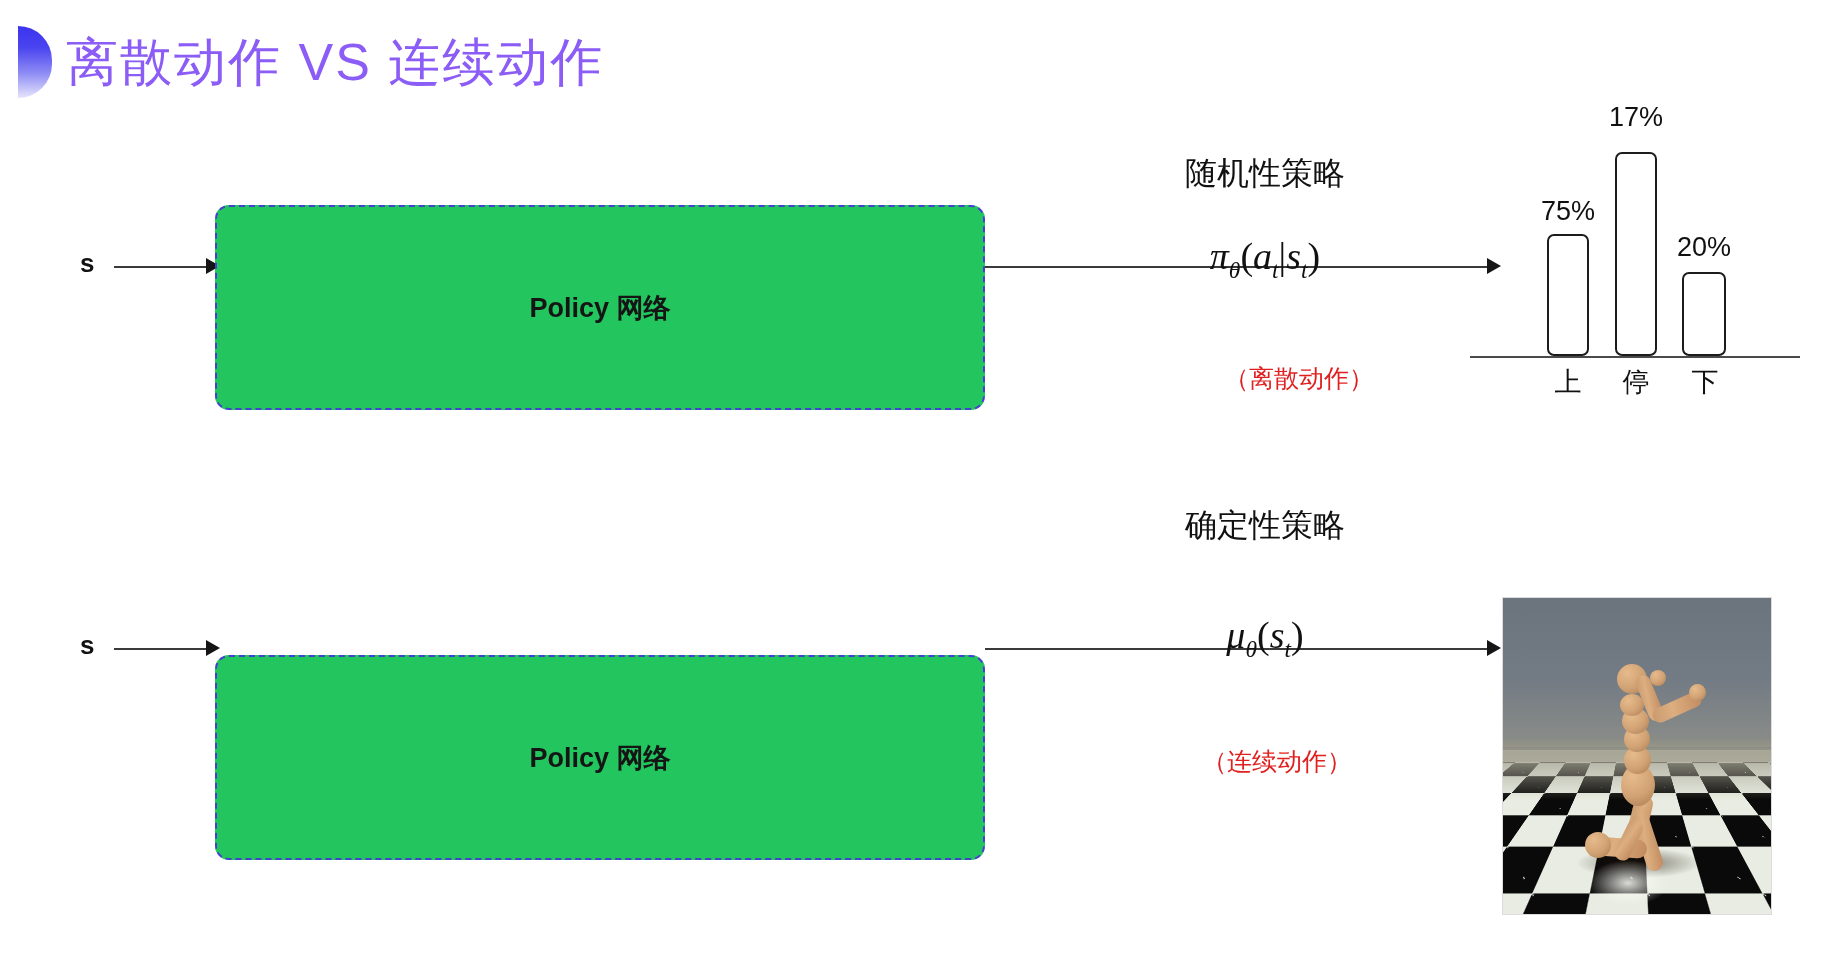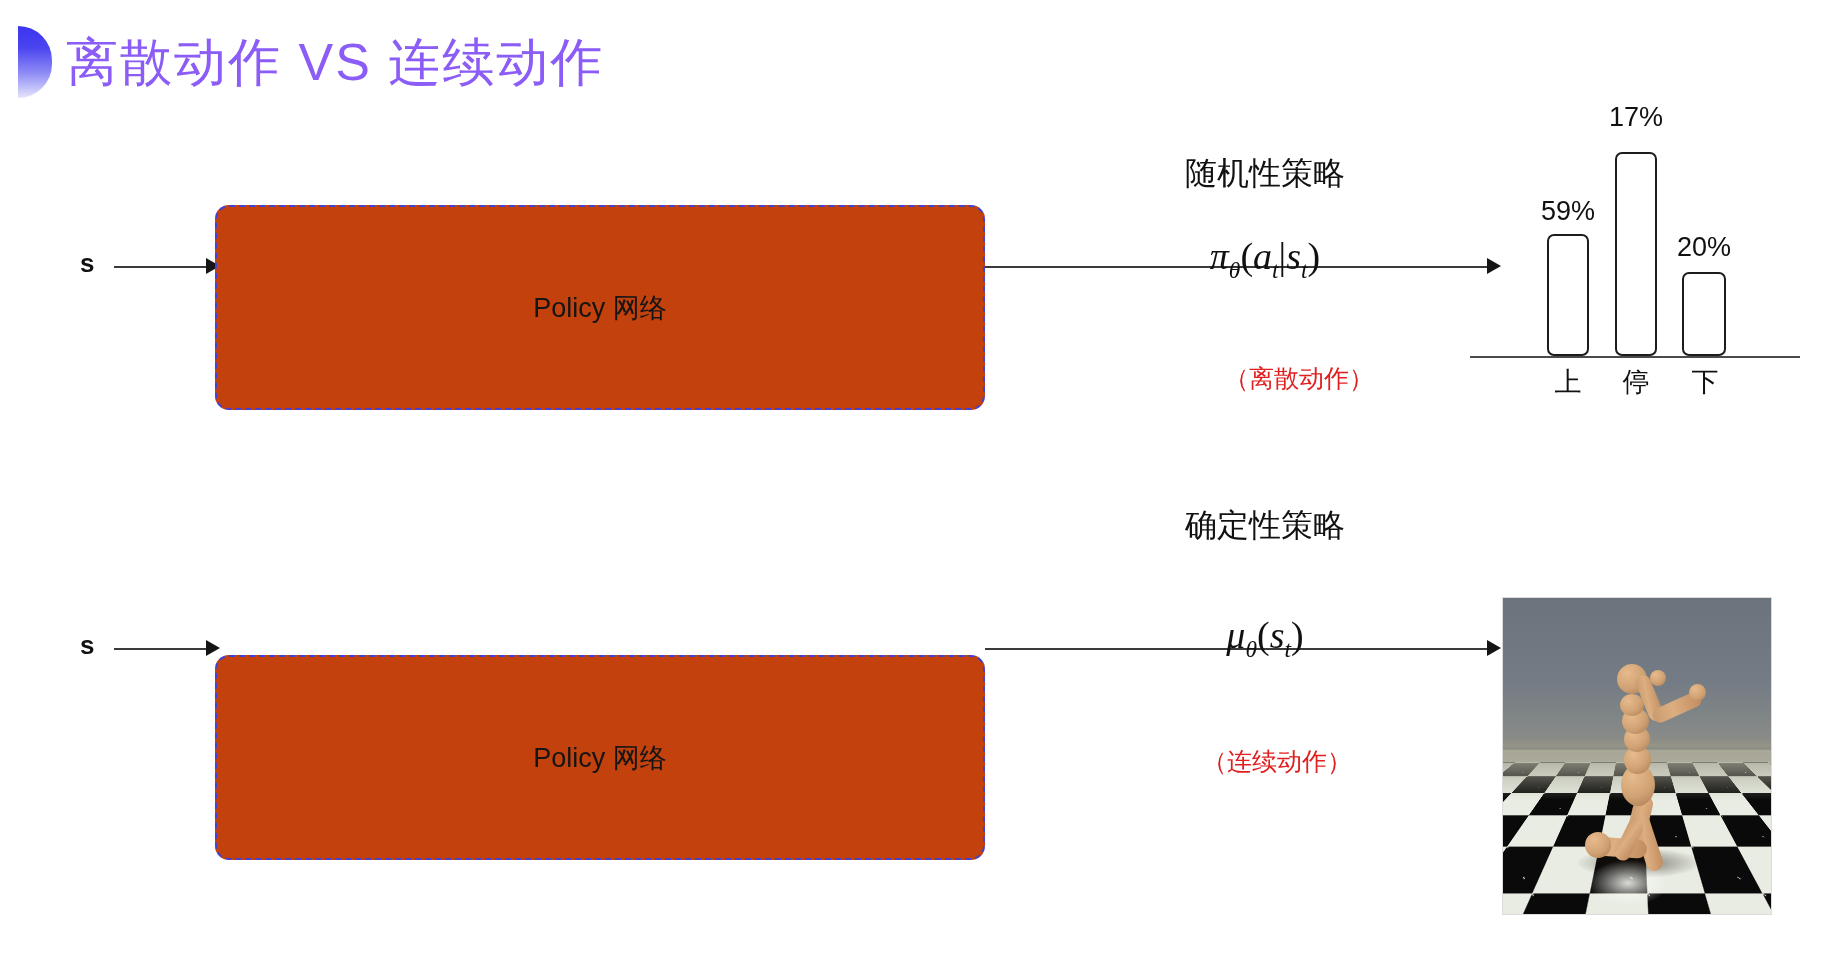--- a/index.html
+++ b/index.html
@@ -24,22 +24,23 @@
     color:#8b5cf6;letter-spacing:2px;
     white-space:nowrap;
     font-family:"Liberation Sans","DejaVu Sans",sans-serif;
   }
 
   
   .policy-box{
     position:absolute;
     border:2.5px dashed #4540cf;
     border-radius:14px;
-    background:#c2410c;
+    background:#22c55e;
     box-sizing:border-box;
+    font-weight:bold;
   }
   .policy-label{
     position:absolute;left:0;right:0;top:50%;
     transform:translateY(-50%);
     text-align:center;
     font-size:27px;color:#151515;
     white-space:nowrap;
   }
   .s-label{
     position:absolute;
@@ -181,21 +182,21 @@
     <div class="action-kind" style="left:1169px;top:362px;width:260px;">（离散动作）</div>
 
     <div class="chart" style="left:1470px;top:118px;width:340px;height:240px;">
 
       <div class="chart-axis" style="width:330px;"></div>
 
       <div class="bar" style="left:77px;width:42px;height:122px;"></div>
       <div class="bar" style="left:145px;width:42px;height:204px;"></div>
       <div class="bar" style="left:212px;width:44px;height:84px;"></div>
 
-      <div class="bar-value" style="left:53px;top:78px;width:90px;">59%</div>
+      <div class="bar-value" style="left:53px;top:78px;width:90px;">75%</div>
       <div class="bar-value" style="left:121px;top:-16px;width:90px;">17%</div>
       <div class="bar-value" style="left:189px;top:114px;width:90px;text-align:center;">20%</div>
 
       <div class="bar-cat" style="left:53px;top:246px;width:90px;">上</div>
       <div class="bar-cat" style="left:121px;top:246px;width:90px;">停</div>
       <div class="bar-cat" style="left:190px;top:246px;width:90px;">下</div>
     </div>
   </div>
 
   <div>

